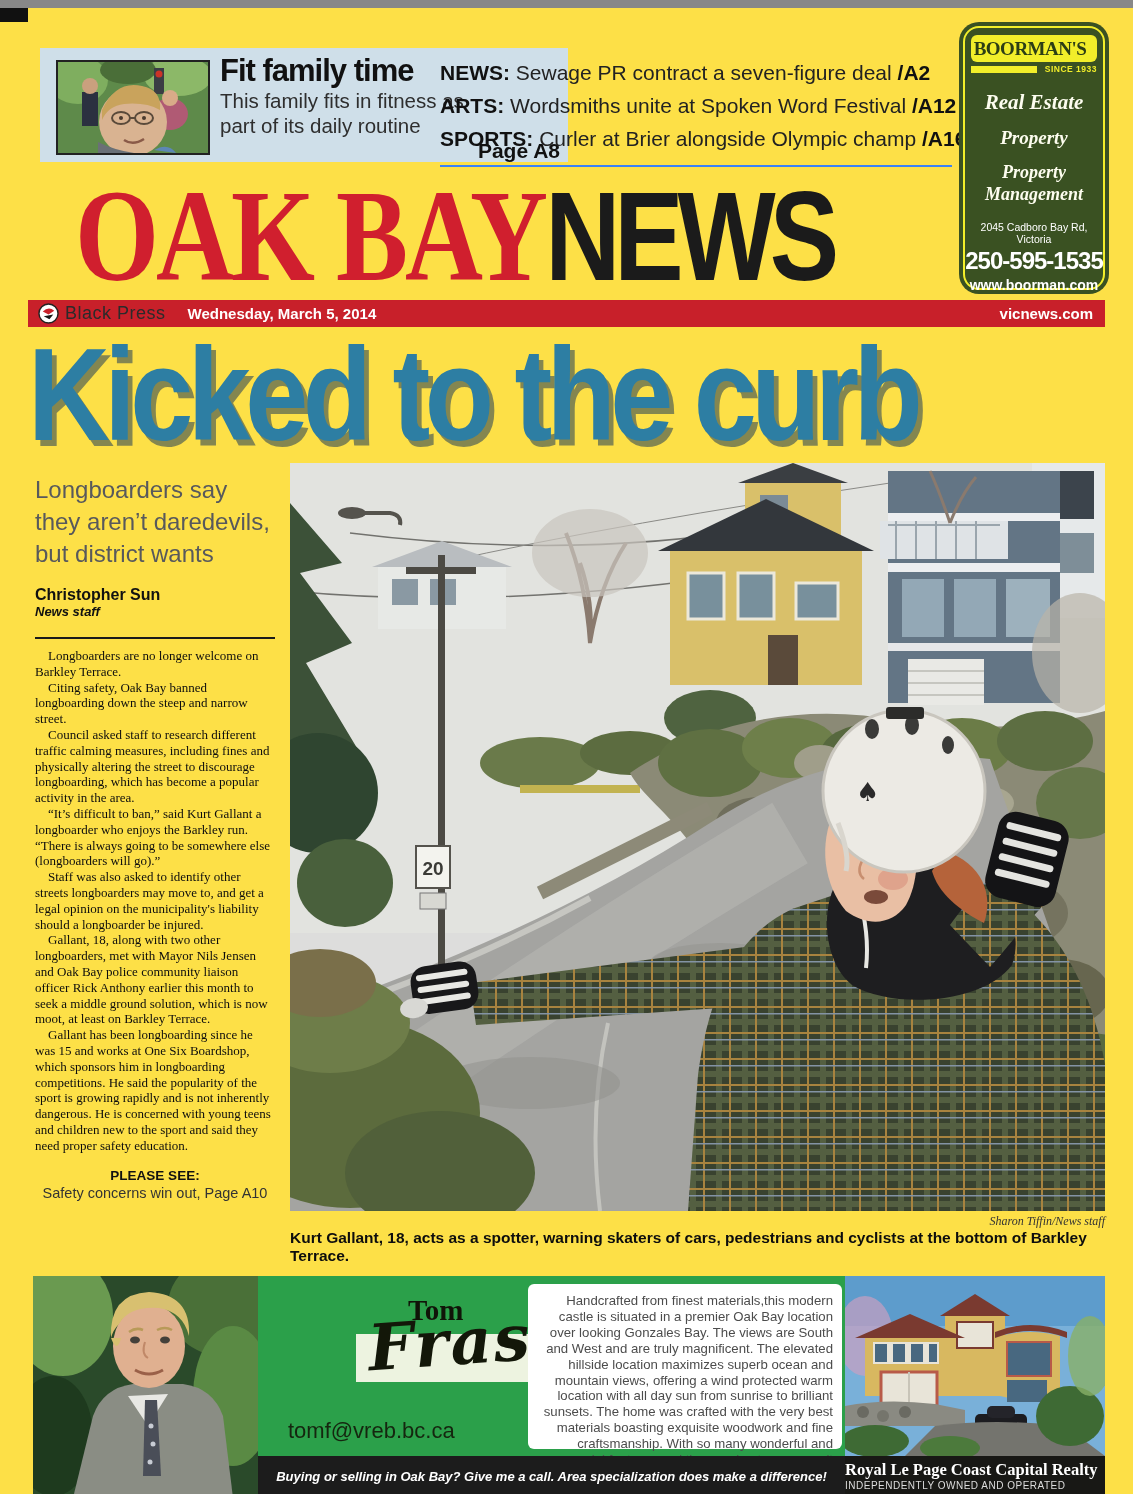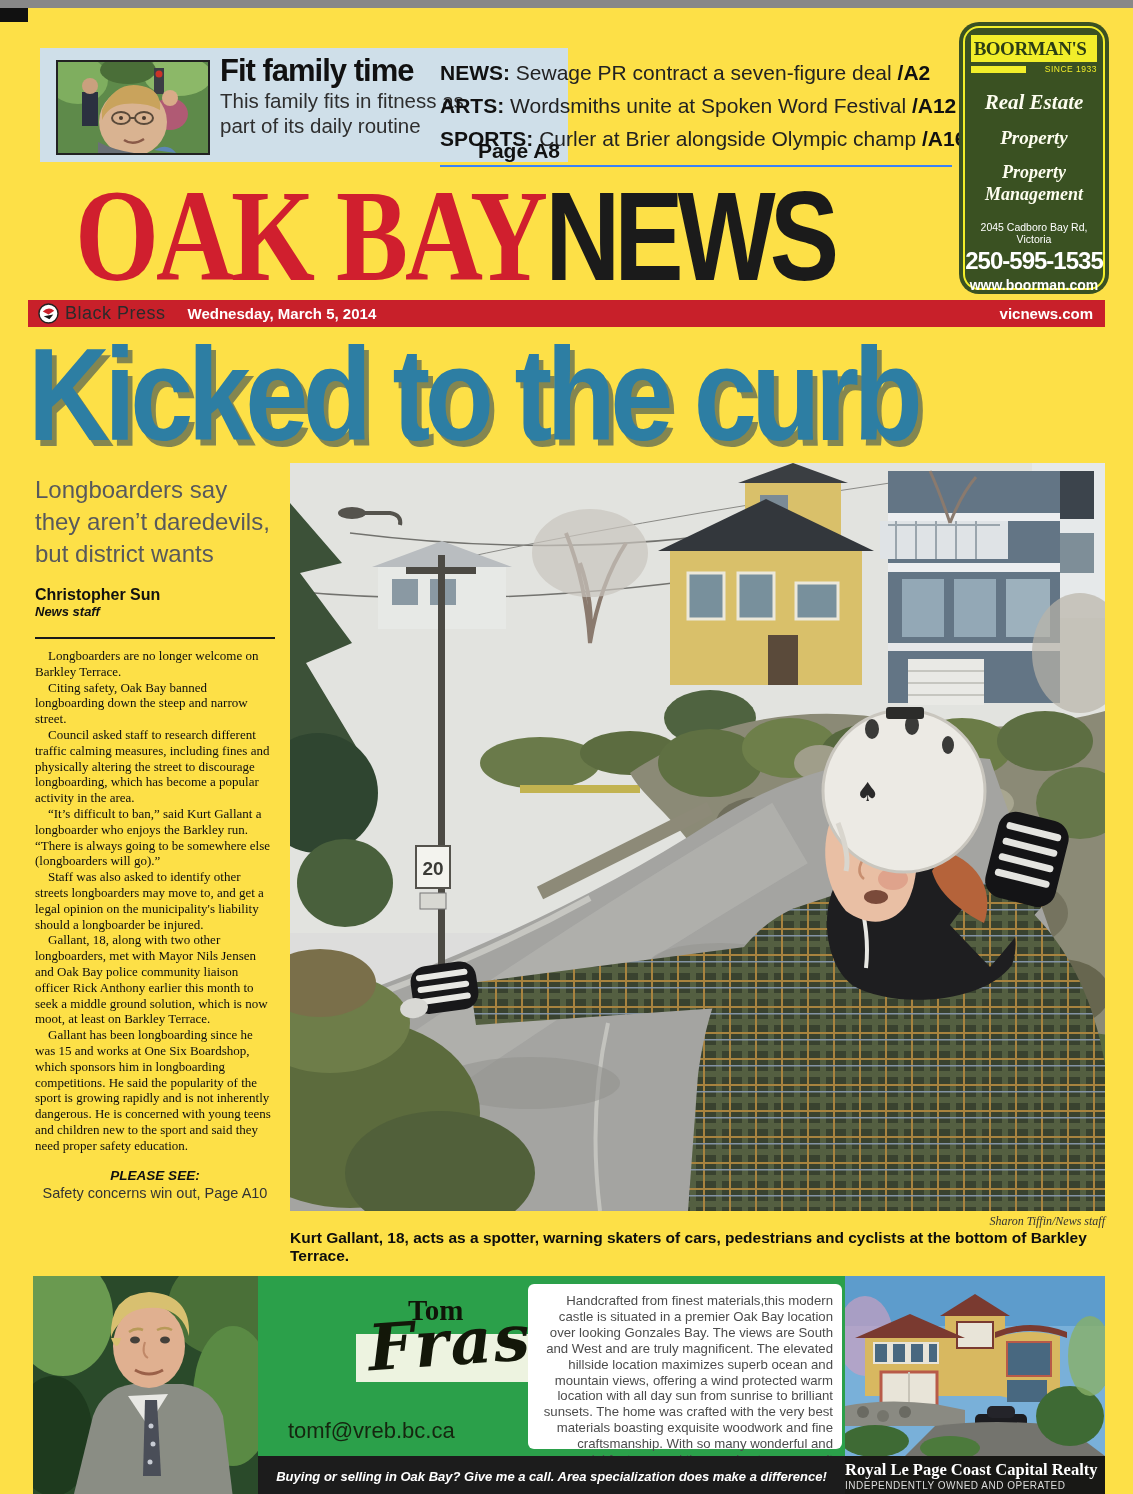--- a/index.html
+++ b/index.html
@@ -19,25 +19,25 @@
   
   .index-teasers{position:absolute;left:440px;top:48px;width:512px;border-bottom:2px solid #3b82f6;padding-bottom:10px;}
   .idx-row{font-size:21px;color:#222;line-height:33px;white-space:nowrap;}
   .idx-section{font-weight:bold;color:#111;}
   .idx-page{font-weight:bold;color:#111;}
 
   
   .boorman{position:absolute;left:963px;top:18px;width:142px;height:264px;background:#3a5122;
            border-radius:16px;box-shadow:0 0 0 2px #f2ee2a inset,0 0 0 4px #3a5122;
            text-align:center;color:#fff;}
-  .b-logo{margin:9px 8px 0 8px;background:#f2ee2a;border-radius:0;padding:3px 8px 2px 0;}
+  .b-logo{margin:9px 8px 0 8px;background:#f2ee2a;border-radius:6px;padding:3px 8px 2px 0;}
   .b-logo span{font-family:"Liberation Serif",serif;font-weight:bold;font-size:19px;color:#2c3e15;letter-spacing:-0.5px;}
   .b-since{display:flex;align-items:center;margin:2px 8px 0 8px;}
   .b-since .strip{flex:1;height:7px;background:#f2ee2a;}
-  .b-since span{font-size:8.5px;font-weight:normal;color:#f2ee2a;padding-left:19px;letter-spacing:0.5px;}
+  .b-since span{font-size:8.5px;font-weight:bold;color:#f2ee2a;padding-left:8px;letter-spacing:0.5px;}
   .b-svc{font-family:"Liberation Serif",serif;font-style:italic;font-weight:bold;color:#fdfdef;}
   .b-svc.s0{font-size:21px;margin-top:16px;}
   .b-svc.s1{font-size:19px;margin-top:12px;}
   .b-svc.s2{font-size:18px;margin-top:12px;width:120px;margin-left:11px;line-height:22px;}
   .b-addr{font-size:10.5px;font-weight:normal;margin-top:16px;}
   .b-phone{font-size:24px;font-weight:bold;letter-spacing:-1px;margin-top:2px;}
   .b-web{font-size:14px;font-weight:bold;margin-top:2px;}
 
   
   .masthead{position:absolute;left:75px;top:152px;width:860px;height:132px;white-space:nowrap;
@@ -62,21 +62,21 @@
   
   .left-col{position:absolute;left:35px;top:466px;width:240px;}
   .deck-line{font-size:24px;color:#58595c;line-height:32px;letter-spacing:0;}
   .byline{margin-top:16px;border-bottom:2px solid #1a1a1a;padding-bottom:18px;}
   .byline-name{font-size:16px;font-weight:bold;color:#111;}
   .byline-role{font-size:13px;font-weight:bold;font-style:italic;color:#111;}
   .body-copy{margin-top:9px;}
   .body-copy p{font-family:"Liberation Serif",serif;font-size:13px;line-height:15.8px;color:#0d0d0d;
                margin:0;text-indent:13px;}
   .please-see{margin-top:14px;text-align:center;}
-  .ps-label{font-size:13.5px;font-weight:bold;color:#111;font-style:italic;}
+  .ps-label{font-size:13.5px;font-weight:bold;color:#111;}
   .ps-ref{font-size:14.5px;color:#333;margin-top:2px;}
 
   
   .main-photo{position:absolute;left:290px;top:455px;width:815px;height:748px;background:#dddddc;}
   .photo-credit{position:absolute;left:290px;top:1206px;width:815px;text-align:right;
                 font-family:"Liberation Serif",serif;font-style:italic;font-size:12px;color:#333;}
   .photo-caption{position:absolute;left:290px;top:1221px;width:815px;font-size:15.5px;font-weight:bold;color:#0d0d0d;}
 
   
   .bottom-ad{position:absolute;left:33px;top:1268px;width:1072px;height:222px;background:#2ba04a;}

